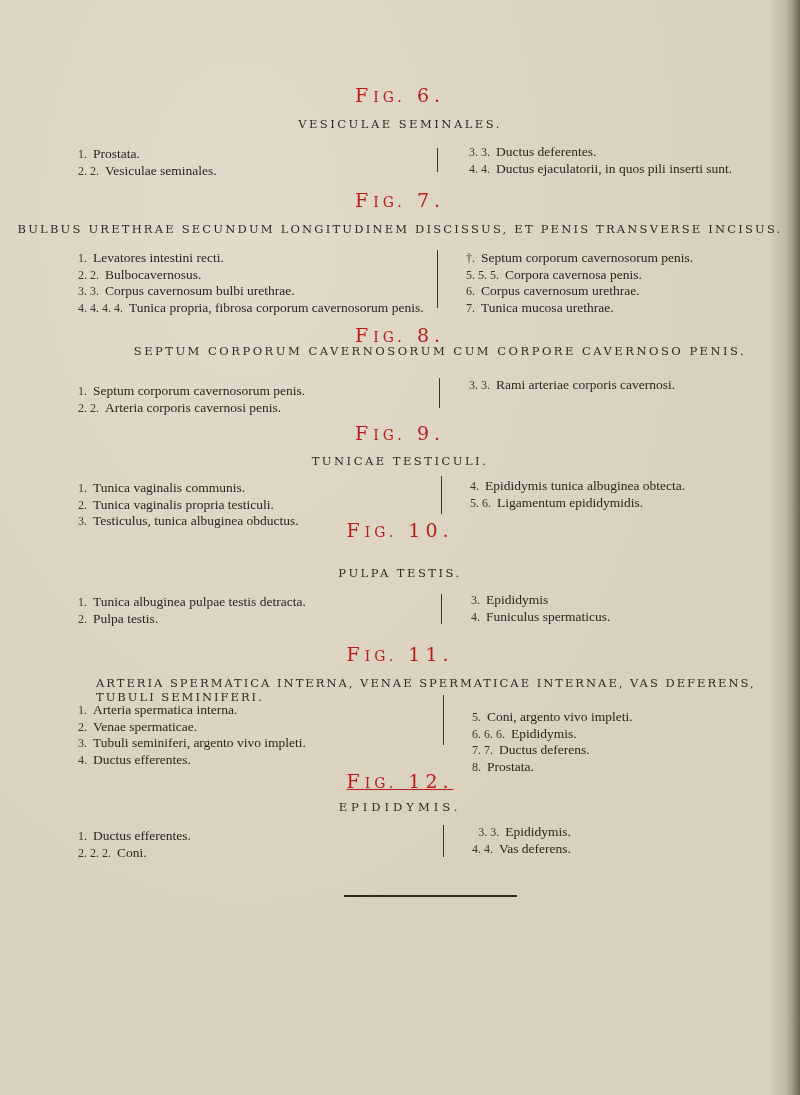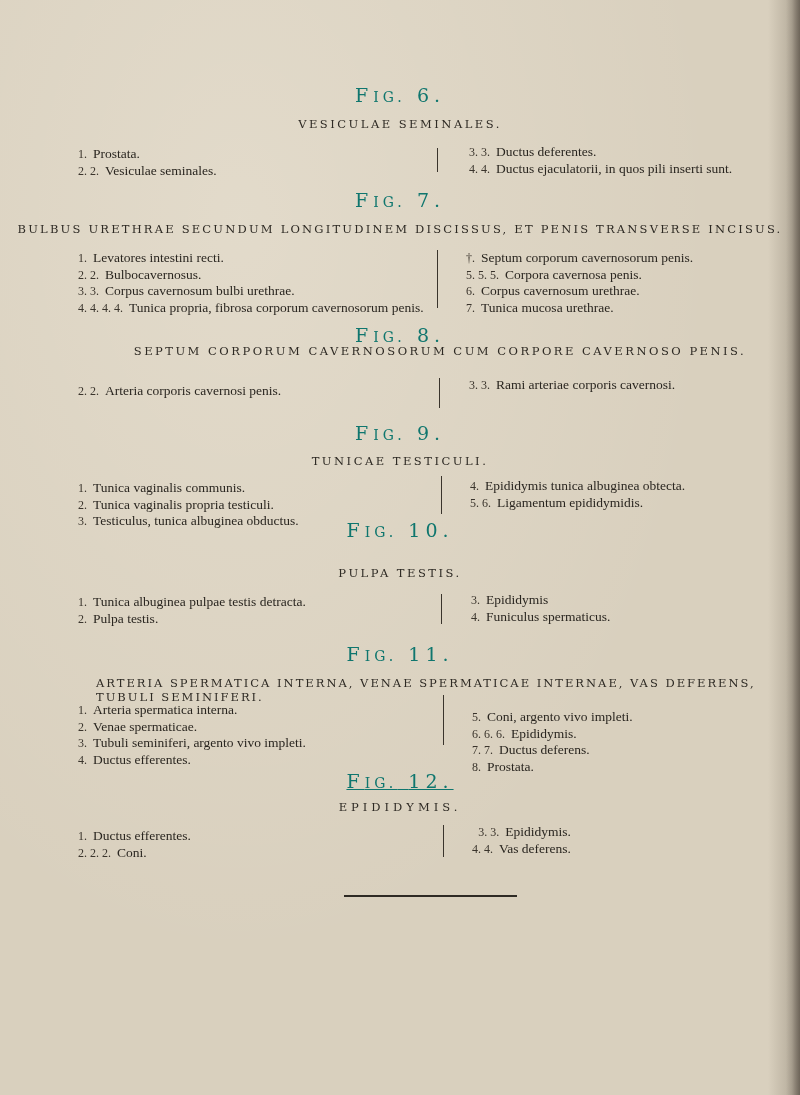--- a/index.html
+++ b/index.html
@@ -9,21 +9,21 @@
     background-image:
       radial-gradient(ellipse at 30% 20%, rgba(255,250,240,0.25), rgba(0,0,0,0) 60%),
       linear-gradient(90deg, rgba(0,0,0,0) 96%, rgba(120,110,95,0.35) 99%, rgba(70,60,50,0.55) 100%);
     font-family: "Liberation Serif", "DejaVu Serif", serif;
     color: #2a2620;
   }
   .page { position: absolute; left: 0; top: 0; width: 800px; height: 1095px; }
   .fig-title {
     position: absolute; left: 0; width: 800px; text-align: center;
     font-family: "DejaVu Serif", serif; font-size: 19px; letter-spacing: 5px;
-    color: #0f766e;
+    color: #b91c1c;
   }
   .fig-title .sm { font-size: 14px; letter-spacing: 4px; }
   .fig-sub {
     position: absolute; left: 0; width: 800px; text-align: center;
     font-family: "DejaVu Serif", serif; font-size: 11.5px; letter-spacing: 2.5px;
     color: #2e2a24;
   }
   .col {
     position: absolute; font-size: 13.5px; line-height: 15.5px; color: #2a2620;
   }
@@ -76,20 +76,21 @@
     <div class="row"><span class="num">5. 5. 5.</span><span class="txt">Corpora cavernosa penis.</span></div>
     <div class="row"><span class="num">6.</span><span class="txt">Corpus cavernosum urethrae.</span></div>
     <div class="row"><span class="num">7.</span><span class="txt">Tunica mucosa urethrae.</span></div>
   </div>
 
   <div class="fig-title" style="top:324px;">
     <span>F</span><span class="sm">IG.</span>&nbsp;<span>8.</span>
   </div>
   <div class="fig-sub" style="top:344px;margin-left:40px;">SEPTUM CORPORUM CAVERNOSORUM CUM CORPORE CAVERNOSO PENIS.</div>
   <div class="col" style="left:78px; top:383px;">
+    <div class="row"><span class="num">1.</span><span class="txt">Septum corporum cavernosorum penis.</span></div>
     <div class="row"><span class="num">2. 2.</span><span class="txt">Arteria corporis cavernosi penis.</span></div>
   </div>
   <div class="divider" style="left:439px; top:378px; height:30px;"></div>
   <div class="col" style="left:469px; top:377px;">
     <div class="row"><span class="num">3. 3.</span><span class="txt">Rami arteriae corporis cavernosi.</span></div>
   </div>
 
   <div class="fig-title" style="top:422px;">
     <span>F</span><span class="sm">IG.</span>&nbsp;<span>9.</span>
   </div>

